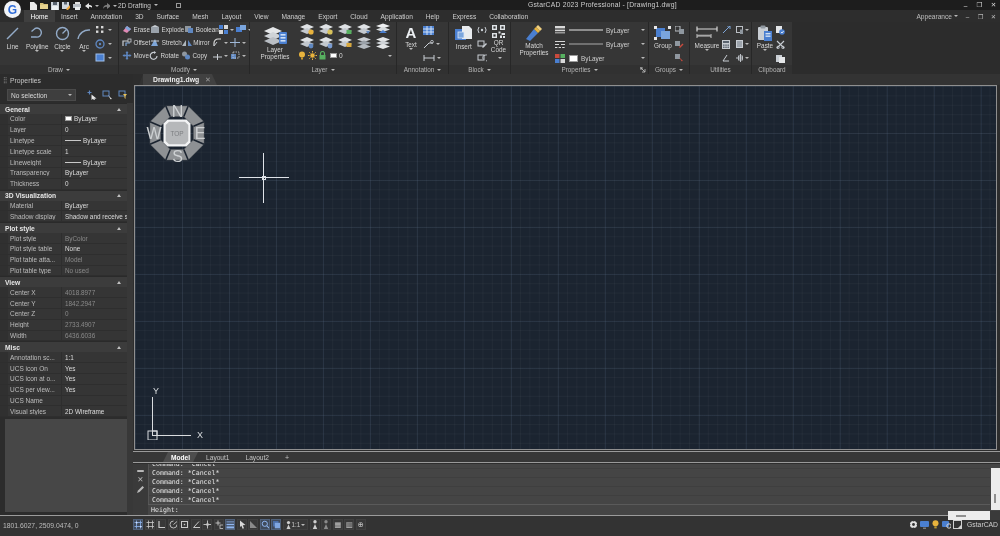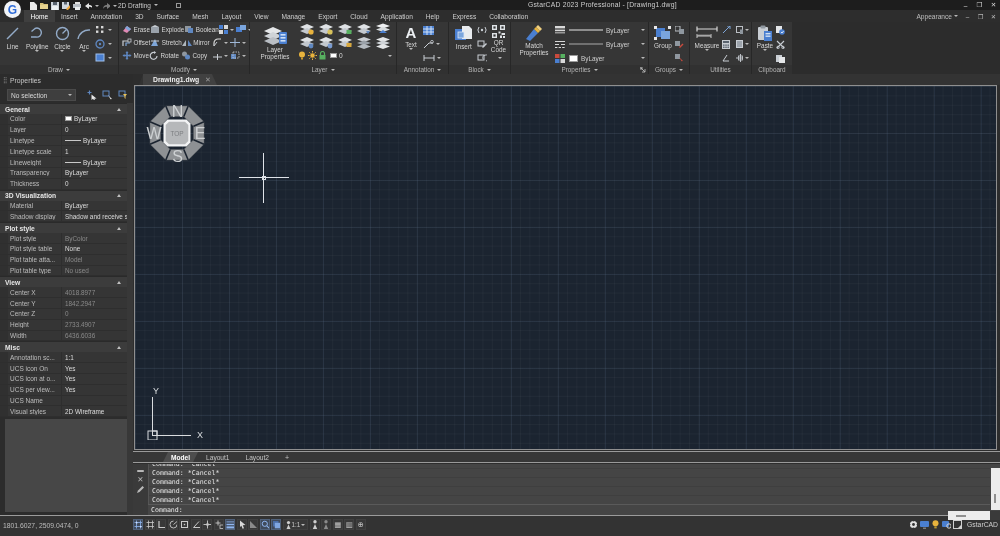--- a/index.html
+++ b/index.html
@@ -1255,21 +1255,21 @@
         <div class="cmdline">Command: *Cancel*</div>
 
         <div class="cmdline">Command: *Cancel*</div>
 
         <div class="cmdline">Command: *Cancel*</div>
 
         <div class="cmdline">Command: *Cancel*</div>
 
     </div>
     <div id="cmd-prompt">
-      <span>Command:</span>
+      <span>Height:</span>
     </div>
     <div id="cmd-vsb">
         <div class="thumb"></div>
       </div>
     <div id="cmd-hsb">
         <div class="thumb"></div>
       </div>
     <div id="cmd-corner"></div>
   </div>
 </div>

